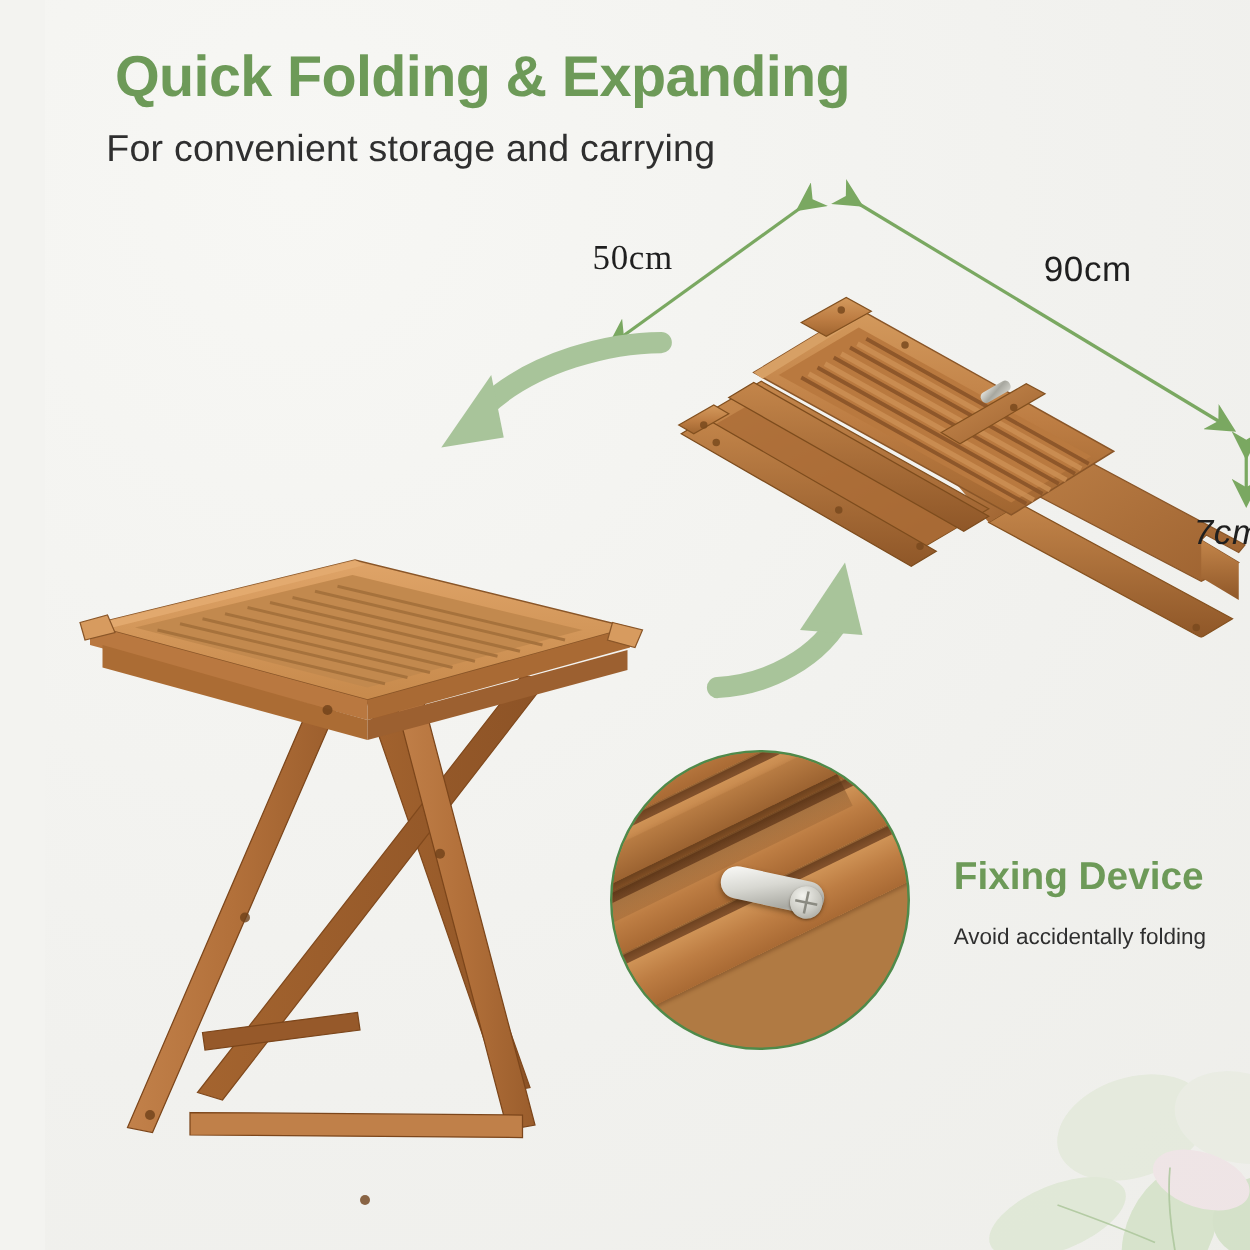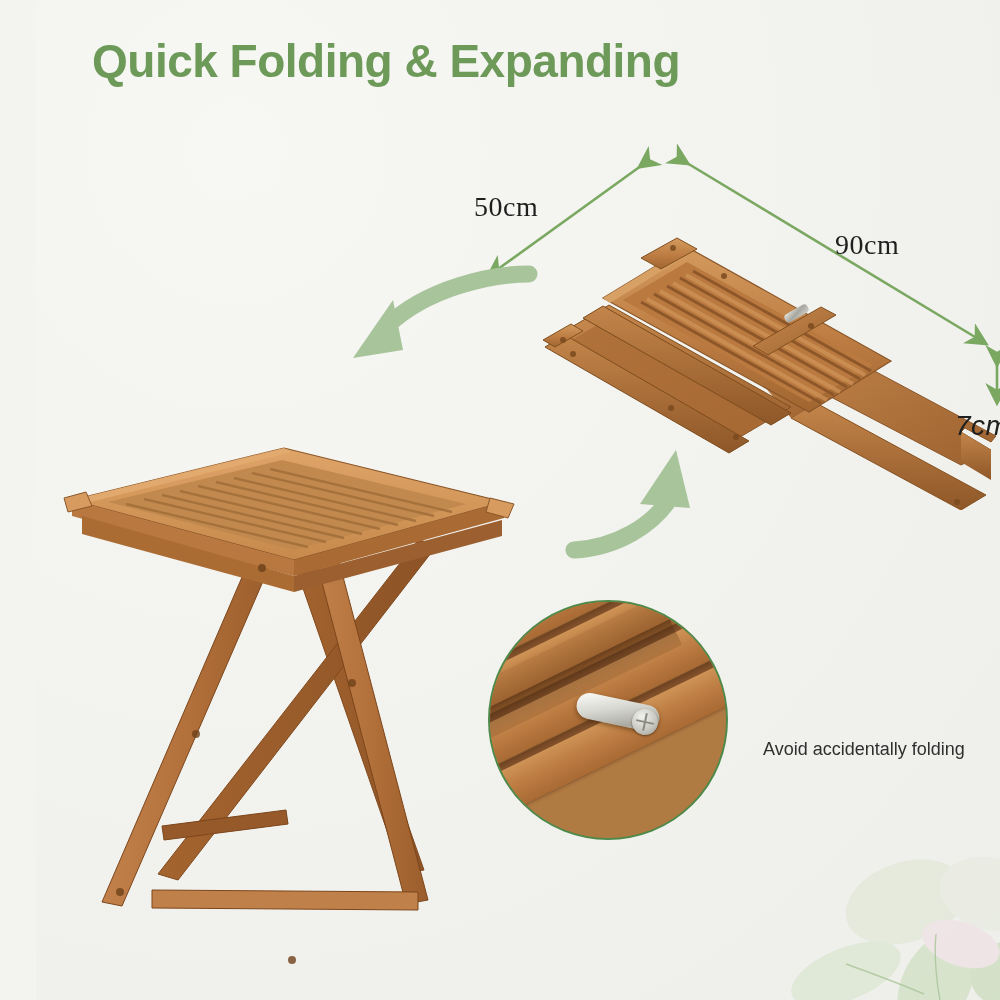--- a/index.html
+++ b/index.html
@@ -46,21 +46,21 @@
 
   
   .dim-label {
     position: absolute;
     font-size: 28px;
     color: #1f1f1f;
     letter-spacing: 0.5px;
     white-space: nowrap;
   }
   .dim-50 { left: 438px; top: 191px; font-family: Liberation Serif, serif; }
-  .dim-90 { left: 799px; top: 229px; font-family: Liberation Serif, serif; }
+  .dim-90 { left: 799px; top: 200px; }
   .dim-7  { left: 919px; top: 410px; font-style: italic; }
 
   
   .feature-title {
     position: absolute;
     left: 727px;
     top: 683px;
     font-size: 31px;
     font-weight: bold;
     color: #6d9a58;
@@ -167,20 +167,21 @@
   
   .folded-wrap { position: absolute; left: 455px; top: 150px; width: 520px; height: 360px; }
   .unfolded-wrap { position: absolute; left: 20px; top: 440px; width: 470px; height: 530px; }
 </style>
 </head>
 <body>
 
 <div id="page">
 
   <div class="title">Quick Folding &amp; Expanding</div>
+  <div class="subtitle">For convenient storage and carrying</div>
 
   <svg class="leaves" width="260" height="190" viewBox="0 0 260 190">
     <g opacity="0.55">
       <ellipse cx="120" cy="78" rx="62" ry="40" fill="#d9e4cc" transform="rotate(-18 120 78)"></ellipse>
       <ellipse cx="205" cy="70" rx="52" ry="36" fill="#e3eadb" transform="rotate(14 205 70)"></ellipse>
       <ellipse cx="60" cy="150" rx="58" ry="26" fill="#cfe0c0" transform="rotate(-22 60 150)"></ellipse>
       <ellipse cx="150" cy="160" rx="34" ry="54" fill="#bcd6a8" transform="rotate(26 150 160)"></ellipse>
       <ellipse cx="228" cy="150" rx="44" ry="34" fill="#b6d2a3" transform="rotate(-8 228 150)"></ellipse>
       <ellipse cx="175" cy="120" rx="40" ry="22" fill="#efd9e0" transform="rotate(18 175 120)"></ellipse>
     </g>
@@ -383,15 +384,16 @@
   <svg class="arrow-svg" style="left:295px; top:258px;" width="210" height="130">
     <path d="M198 16 C160 16 96 30 56 68" stroke="#a8c49a" stroke-width="17" fill="none" stroke-linecap="round"></path>
     <polygon points="62,42 22,100 72,92" fill="#a8c49a"></polygon>
   </svg>
 
   <svg class="arrow-svg" style="left:528px; top:432px;" width="180" height="130">
     <path d="M10 118 C48 116 92 96 112 56" stroke="#a8c49a" stroke-width="17" fill="none" stroke-linecap="round"></path>
     <polygon points="76,72 112,18 126,76" fill="#a8c49a"></polygon>
   </svg>
 
+  <div class="feature-title">Fixing Device</div>
   <div class="feature-desc">Avoid accidentally folding</div>
 
 </div>
 
 </body></html>

